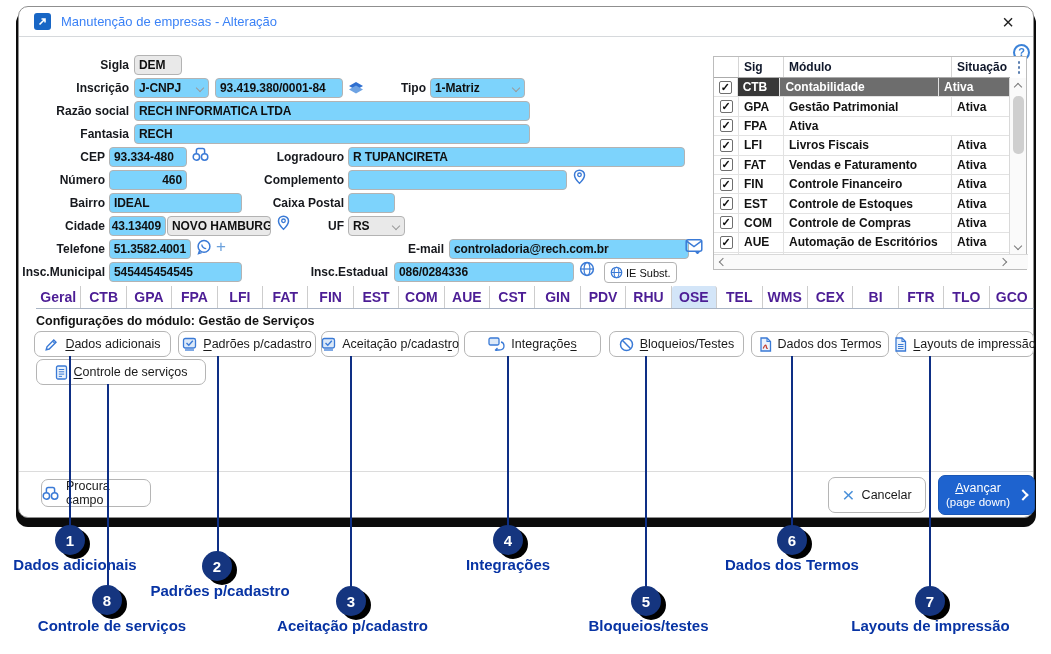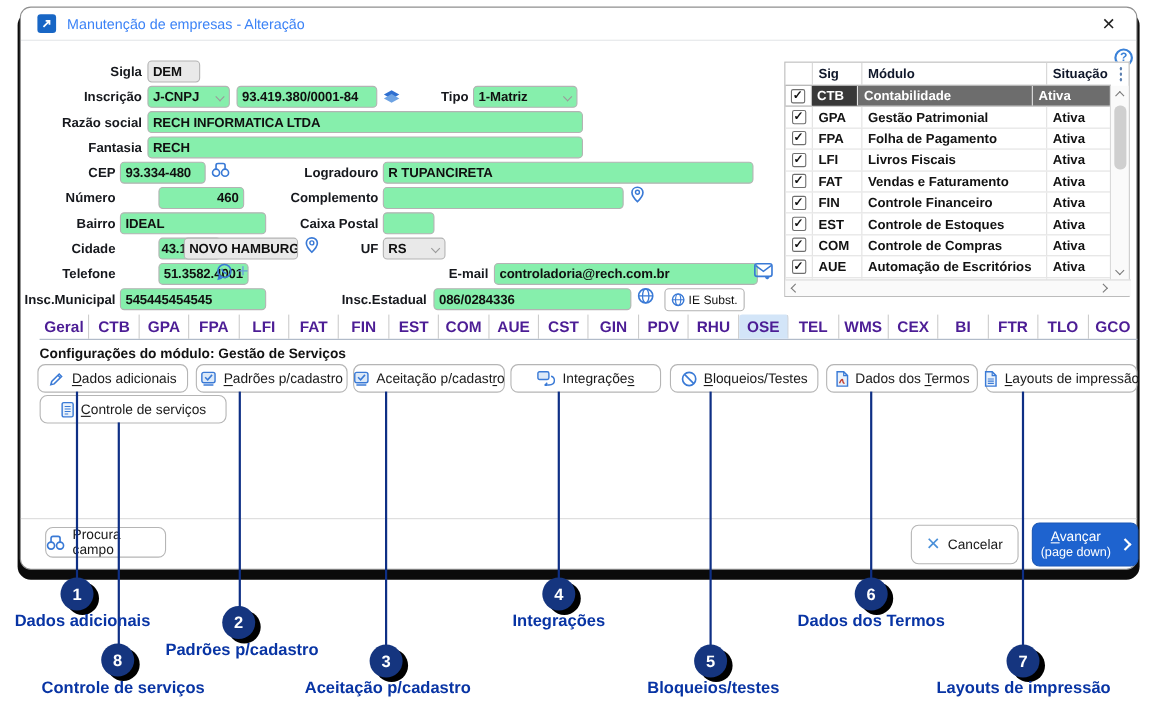--- a/index.html
+++ b/index.html
@@ -11,25 +11,25 @@
     box-shadow:0 7px 0 2px #0b0b0b; z-index:1; }
   .titlebar { position:absolute; left:0; top:0; right:0; height:30px;
     border-bottom:1px solid #d6d9dc; border-radius:10px 10px 0 0; display:flex; align-items:center; }
   .appicon { width:17px; height:17px; background:#1866c5; border-radius:3px; margin-left:15px; display:flex; align-items:center; justify-content:center; }
   .title { margin-left:10px; font-size:13px; color:#3b82f6; }
   .closebtn { position:absolute; right:12px; top:2px; font-size:20px; color:#222; width:26px; height:26px; text-align:center; line-height:26px; cursor:default; }
   .helpbtn { position:absolute; left:994px; top:37px; width:17px; height:17px; border:2px solid #3b82d8; border-radius:50%; color:#3b82d8; font-weight:bold; font-size:11px; text-align:center; line-height:13px; }
 
   
   .lbl { position:absolute; font-size:12px; font-weight:bold; color:#16181d; text-align:right; white-space:nowrap; }
-  .inp { position:absolute; height:20px; border:1px solid #b3b3b3; border-radius:4px; background:#86efac;
+  .inp { position:absolute; height:20px; border:1px solid #b3b3b3; border-radius:4px; background:#7dd3fc;
     font-size:12px; font-weight:bold; color:#101010; padding:0 4px; display:flex; align-items:center;
     white-space:nowrap; overflow:hidden; letter-spacing:-0.1px; }
   .inp.dis { background:#e9e9e9; }
-  .inp.num { justify-content:flex-end;margin-left:35px; }
+  .inp.num { justify-content:flex-end; }
   .sel { padding-right:16px; }
   .chev { position:absolute; right:5px; top:6px; width:6px; height:6px; border-right:1.6px solid #9a9a9a; border-bottom:1.6px solid #9a9a9a; transform:rotate(45deg); }
   .icon { position:absolute; display:flex; align-items:center; justify-content:center; }
   .plus { position:absolute; color:#6aa0dc; font-size:17px; font-weight:400; }
   .iesubst { position:absolute; height:21px; border:1px solid #b3b3b3; border-radius:4px; display:flex; align-items:center; gap:3px; padding:0 5px; font-size:11px; color:#111; background:#fff; }
 
   
   .mtable { position:absolute; left:694px; top:49px; width:314px; height:214px; border:1px solid #bcbcbc; background:#fff; }
   .thead { position:absolute; left:0; top:0; width:296px; height:21px; display:flex; border-bottom:1px solid #ababab; font-size:12px; font-weight:bold; color:#0f172a; }
   .thead .hc { display:flex; align-items:center; padding-left:5px; border-right:1px solid #d5d5d5; }
@@ -239,21 +239,20 @@
           </div>
         <div class="tc c-sig">GPA</div>
         <div class="tc c-mod">Gestão Patrimonial</div>
         <div class="tc c-sit" style="border-right:none">Ativa</div>
       </div>
       <div class="trow">
         <div class="tc c-cb">
             <span class="cb">✓</span>
           </div>
         <div class="tc c-sig">FPA</div>
-        <div class="tc c-mod">Folha de Pagamento</div>
         <div class="tc c-sit" style="border-right:none">Ativa</div>
       </div>
       <div class="trow">
         <div class="tc c-cb">
             <span class="cb">✓</span>
           </div>
         <div class="tc c-sig">LFI</div>
         <div class="tc c-mod">Livros Fiscais</div>
         <div class="tc c-sit" style="border-right:none">Ativa</div>
       </div>

